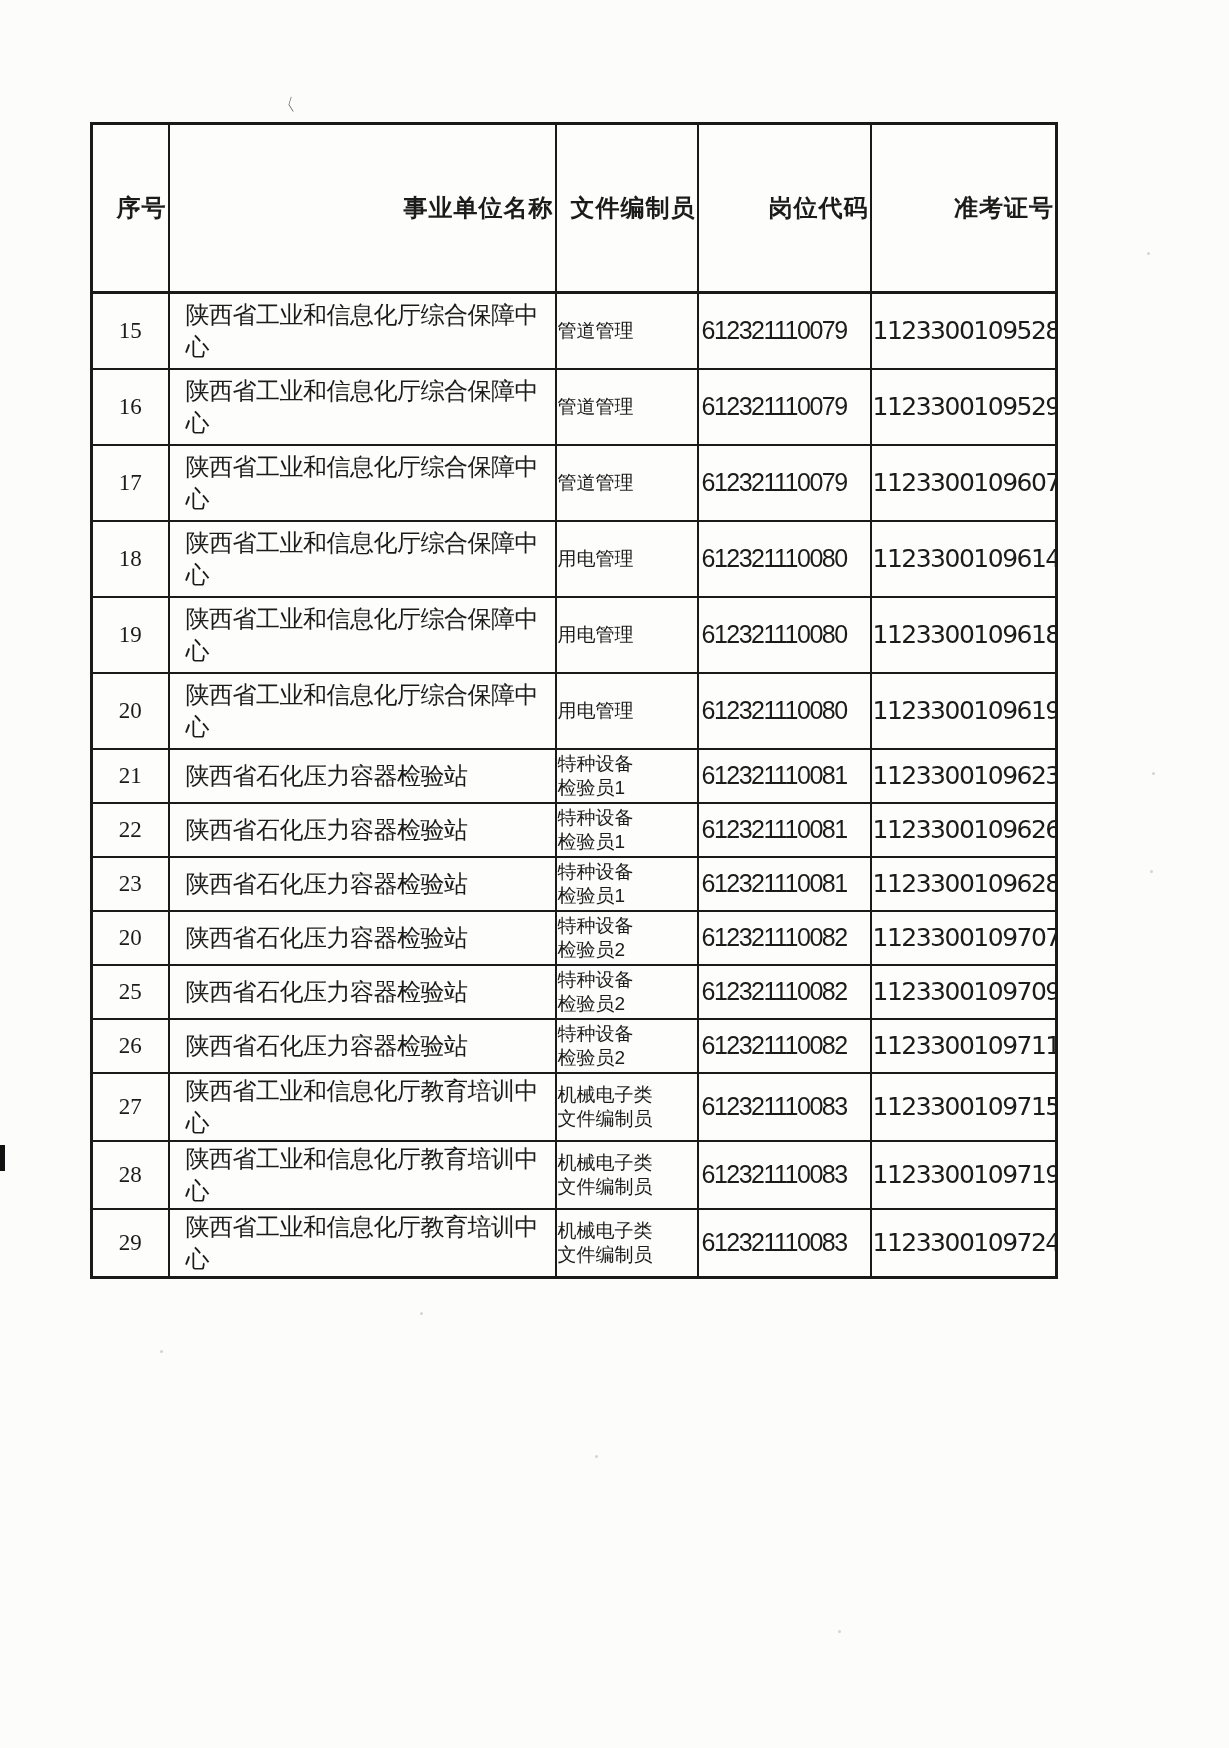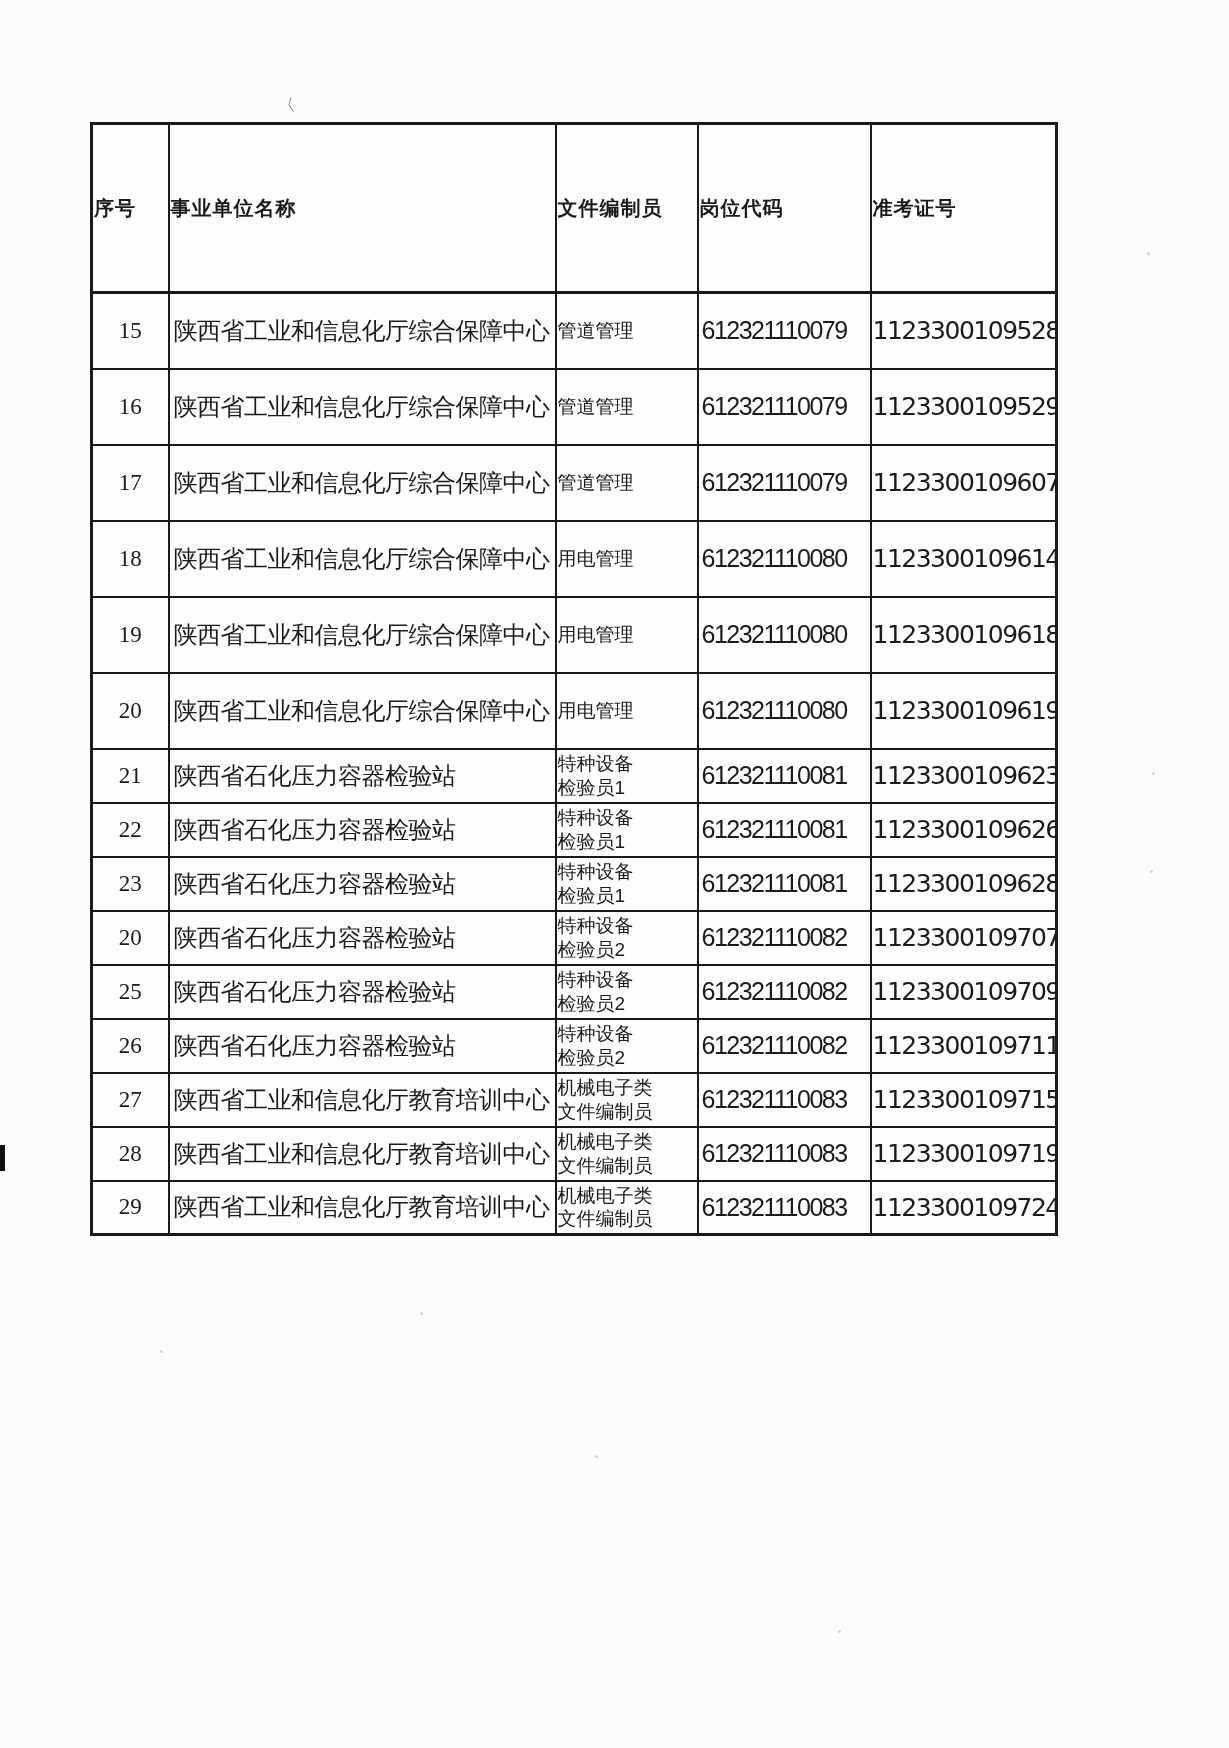--- a/index.html
+++ b/index.html
@@ -53,23 +53,23 @@
   }
   table.roster, table.roster th, table.roster td {
     border: 2px solid #1a1a1a;
   }
   table.roster {
     border-width: 3px;
   }
   table.roster th {
     border-bottom-width: 3px;
     height: 164px;
-    font-size: 20px;
+    font-size: 24px;
     font-weight: 600;
-    text-align: left;
+    text-align: right;
     vertical-align: middle;
     letter-spacing: 1px;
     font-family: Liberation Mono, monospace;
   }
   col.c-seq    { width: 77px; }
   col.c-name   { width: 387px; }
   col.c-pos    { width: 142px; }
   col.c-code   { width: 173px; }
   col.c-ticket { width: 186px; }
 
@@ -82,21 +82,21 @@
   }
   td.seq {
     font-family: "Liberation Serif", "DejaVu Serif", serif;
     font-size: 23px;
     text-align: center;
   }
   td.name {
     font-size: 24px;
     letter-spacing: -0.5px;
     text-align: left;
-    padding-left: 4px;
+    padding-left: 16px;
     margin-left: 36px;
   }
   td.pos {
     font-size: 19px;
     white-space: pre-line;
     line-height: 1.25;
   }
   td.code {
     font-size: 25px;
     letter-spacing: -1.5px;

